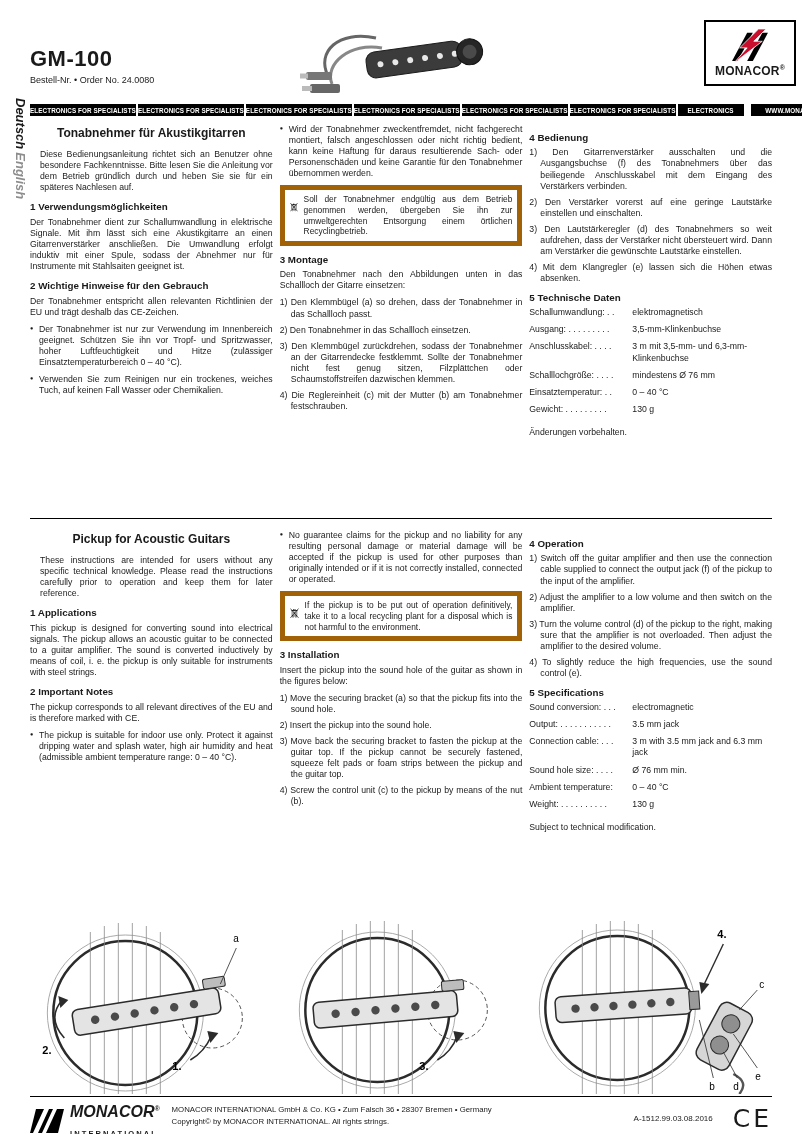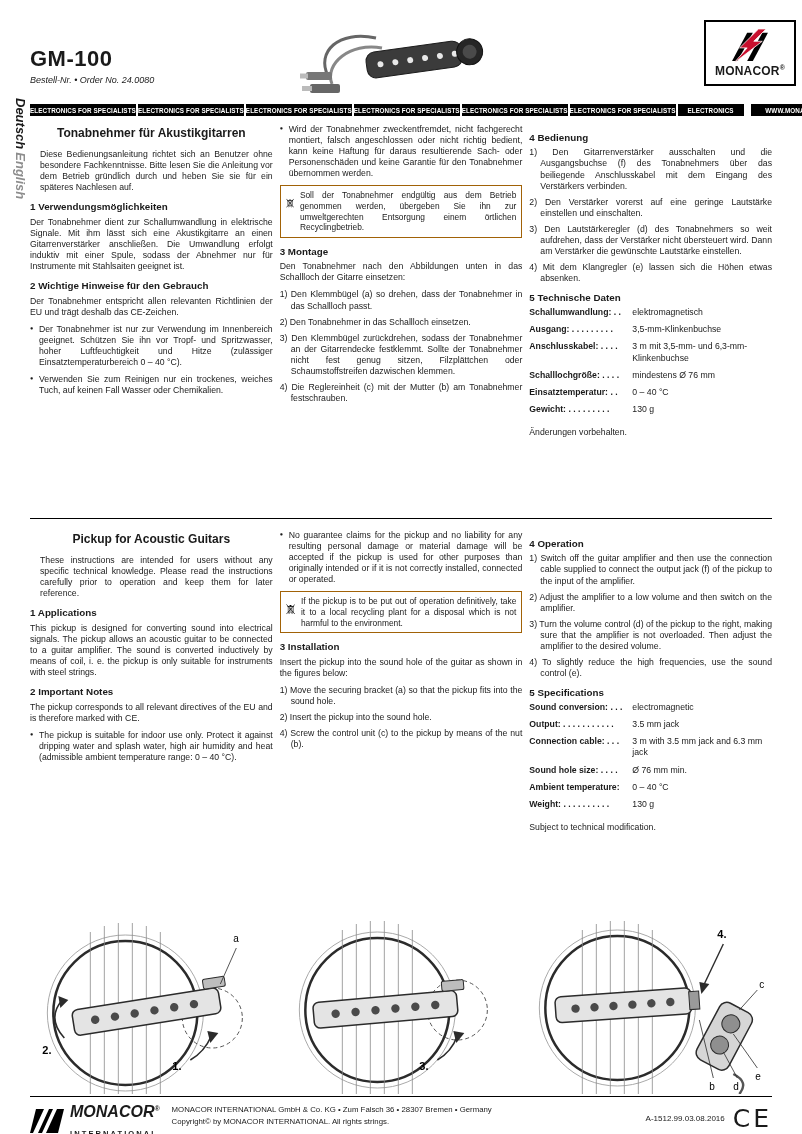--- a/index.html
+++ b/index.html
@@ -1,21 +1,21 @@
 <!DOCTYPE html>
 <html><head>
 <meta charset="utf-8">
 <style>
   html,body{margin:0;padding:0;background:#fff;}
   .page{position:relative;width:802px;height:1134px;background:#fff;overflow:hidden;
         font-family:"Liberation Sans",sans-serif;color:#1a1a1a;padding-left:24px;}
 
   
   .model{position:absolute;left:30px;top:46px;font-size:22px;font-weight:700;letter-spacing:.5px;}
-  .order{position:absolute;left:30px;top:75px;font-size:9px;font-style:italic;}
+  .order{position:absolute;left:30px;top:75px;font-size:9px;}
   .photo{position:absolute;left:298px;top:12px;}
   .logo-box{position:absolute;right:30px;top:20px;width:92px;height:66px;border:2px solid #000;
             box-sizing:border-box;display:flex;flex-direction:column;align-items:center;
             justify-content:center;gap:1px;background:#fff;}
   .logo-box .brand{font-weight:700;font-size:12px;letter-spacing:.2px;}
   .reg{font-size:7px;vertical-align:super;}
 
   
   .lang{position:absolute;left:28px;top:98px;transform:rotate(90deg);transform-origin:0 0;
         font-style:italic;font-weight:700;font-size:13px;white-space:nowrap;}
@@ -33,40 +33,40 @@
            column-gap:7px;font-size:8.7px;line-height:1.27;text-align:justify;}
   .section-de{top:124px;}
   .section-en{top:530px;}
   .sec-title{font-size:12px;font-weight:700;text-align:center;margin:2px 0 8px;}
   .lead{padding-left:10px;}
   .h{font-size:9.8px;font-weight:700;margin:8px 0 3px;text-align:left;}
   .p{margin:0 0 6px;}
   .bullet{position:relative;padding-left:9px;margin:0 0 6px;}
   .bullet::before{content:"●";position:absolute;left:0;top:1px;font-size:5.5px;}
   .num{padding-left:11px;text-indent:-11px;margin:0 0 5px;}
-  .weee{border:1px solid #a16207;display:flex;gap:6px;padding:4px 5px;margin:2px 0 8px;align-items:flex-start;}
+  .weee{border:5px solid #a16207;display:flex;gap:6px;padding:4px 5px;margin:2px 0 8px;align-items:flex-start;}
   .weee .wtext{font-size:8.4px;}
   .specs{margin-top:2px;}
   .spec{display:grid;grid-template-columns:103px 1fr;margin:0 0 6px;text-align:left;}
-  .spec .sl{white-space:nowrap;overflow:hidden;font-weight:bold;}
+  .spec .sl{white-space:nowrap;overflow:hidden;}
   .note{margin-top:12px;text-align:left;}
   .divider{position:absolute;left:30px;top:518px;width:742px;border-top:1px solid #000;}
 
   
   .figures{position:absolute;left:30px;top:918px;width:742px;height:178px;display:flex;gap:4px;}
   .fig{flex:1;}
 
   
   .footer{position:absolute;left:30px;top:1096px;width:742px;border-top:1px solid #000;padding-top:7px;
           display:flex;align-items:flex-start;gap:12px;box-sizing:border-box;}
   .flogo{display:flex;gap:6px;align-items:center;}
   .fbrand{font-size:16px;font-weight:700;font-style:italic;line-height:1;}
   .fsub{font-size:7.5px;font-weight:700;letter-spacing:2.1px;line-height:1;margin-top:10px;}
   .faddr{font-size:7.8px;line-height:1.5;}
-  .fright{margin-left:auto;display:flex;align-items:center;gap:8px;}
+  .fright{margin-left:auto;display:flex;align-items:center;gap:20px;}
   .fcode{font-size:8px;}
   .ce{font-size:25px;font-weight:400;letter-spacing:3px;font-family:"DejaVu Sans",sans-serif;}
 </style>
 </head>
 <body>
 
 <div class="page">
 
   <div class="model">GM-100</div>
   <div class="order">Bestell-Nr. • Order No. 24.0080</div>
@@ -221,20 +221,21 @@
           <circle cx="14.5" cy="22" r="1.8" fill="none" stroke="#000"></circle>
           <line x1="1" y1="2" x2="21" y2="25" stroke="#000" stroke-width="1.6"></line>
           <line x1="21" y1="2" x2="1" y2="25" stroke="#000" stroke-width="1.6"></line>
         </svg>
         <div class="wtext">If the pickup is to be put out of operation definitively, take it to a local recycling plant for a disposal which is not harmful to the environment.</div>
       </div>
       <div class="h">3 Installation</div>
       <div class="p">Insert the pickup into the sound hole of the guitar as shown in the figures below:</div>
       <div class="num">1) Move the securing bracket (a) so that the pickup fits into the sound hole.</div>
       <div class="num">2) Insert the pickup into the sound hole.</div>
+      <div class="num">3) Move back the securing bracket to fasten the pickup at the guitar top. If the pickup cannot be securely fastened, squeeze felt pads or foam strips between the pickup and the guitar top.</div>
       <div class="num">4) Screw the control unit (c) to the pickup by means of the nut (b).</div>
     </div>
     <div class="col">
       <div class="h">4 Operation</div>
       <div class="num">1) Switch off the guitar amplifier and then use the connection cable supplied to connect the output jack (f) of the pickup to the input of the amplifier.</div>
       <div class="num">2) Adjust the amplifier to a low volume and then switch on the amplifier.</div>
       <div class="num">3) Turn the volume control (d) of the pickup to the right, making sure that the amplifier is not overloaded. Then adjust the amplifier to the desired volume.</div>
       <div class="num">4) To slightly reduce the high frequencies, use the sound control (e).</div>
       <div class="h">5 Specifications</div>
       <div class="specs">

